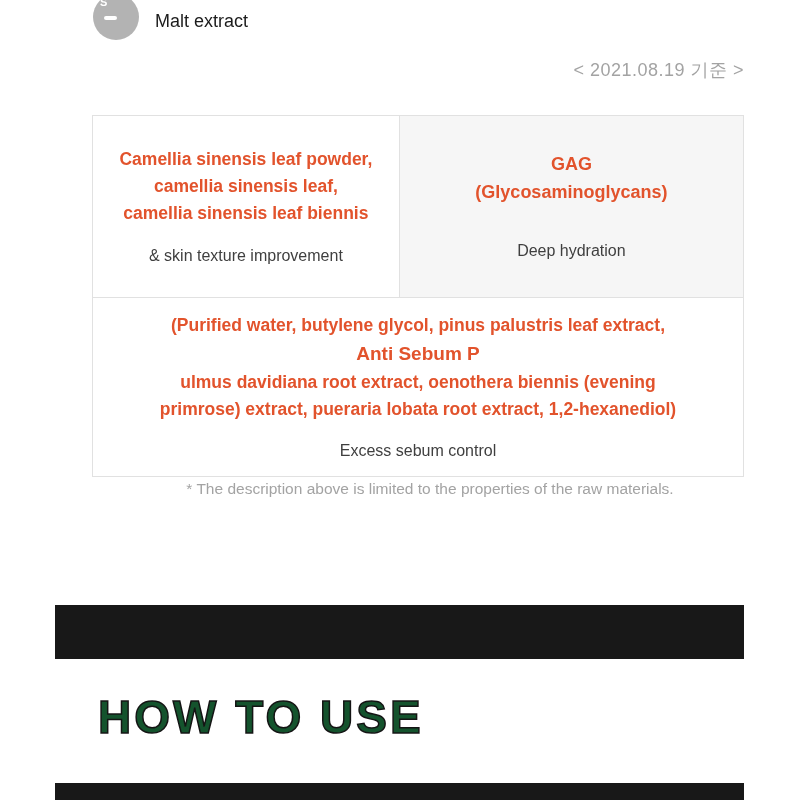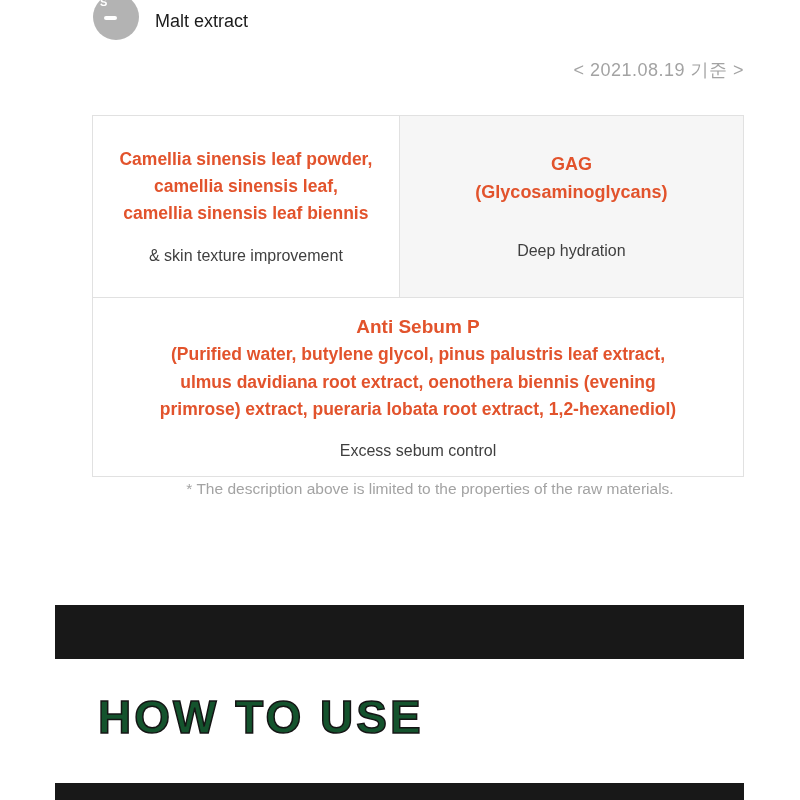--- a/index.html
+++ b/index.html
@@ -127,22 +127,22 @@
         </p>
         <p class="cell-desc">
           <span class="line">Deep hydration</span>
         </p>
       </div>
 
     </div>
 
     <div class="cell cell-anti">
       <p class="cell-title">
+        <span class="line">(Purified water, butylene glycol, pinus palustris leaf extract,</span>
         <span class="line line-main">Anti Sebum P</span>
-        <span class="line">(Purified water, butylene glycol, pinus palustris leaf extract,</span>
         <span class="line">ulmus davidiana root extract, oenothera biennis (evening</span>
         <span class="line">primrose) extract, pueraria lobata root extract, 1,2-hexanediol)</span>
       </p>
       <p class="cell-desc">
         <span class="line">Excess sebum control</span>
       </p>
     </div>
   </div>
 
   <div class="footnote">* The description above is limited to the properties of the raw materials.</div>

